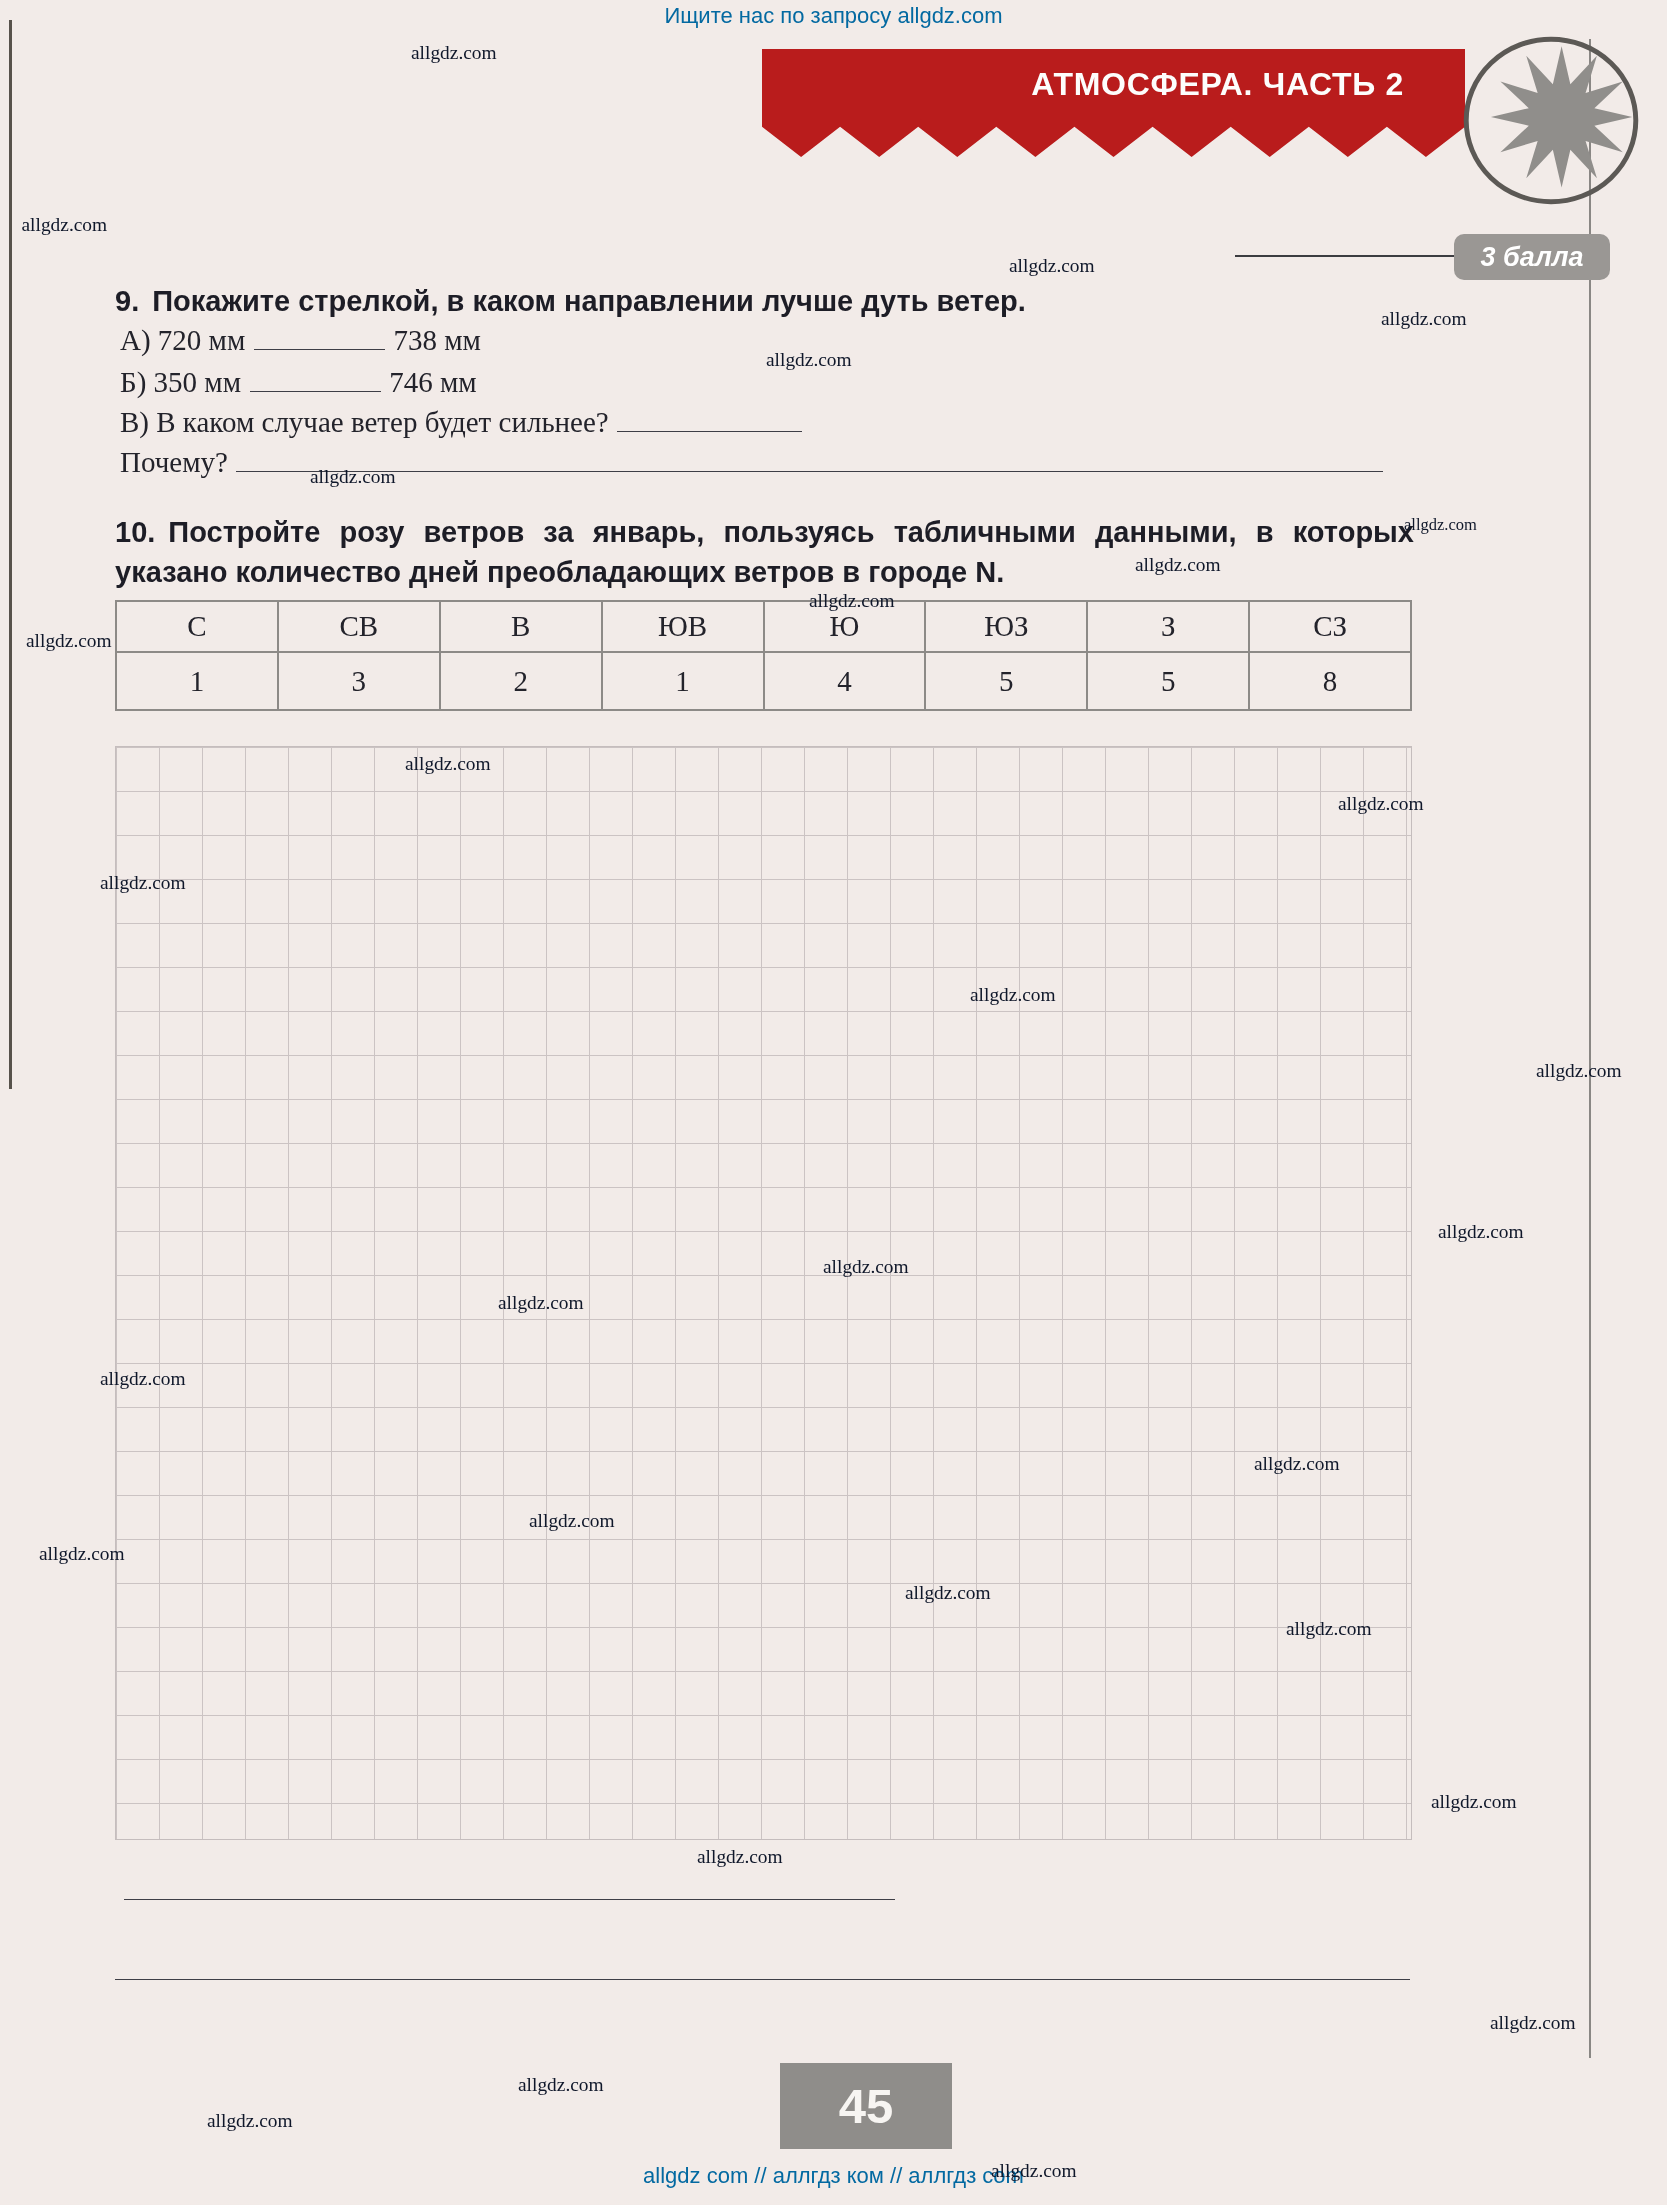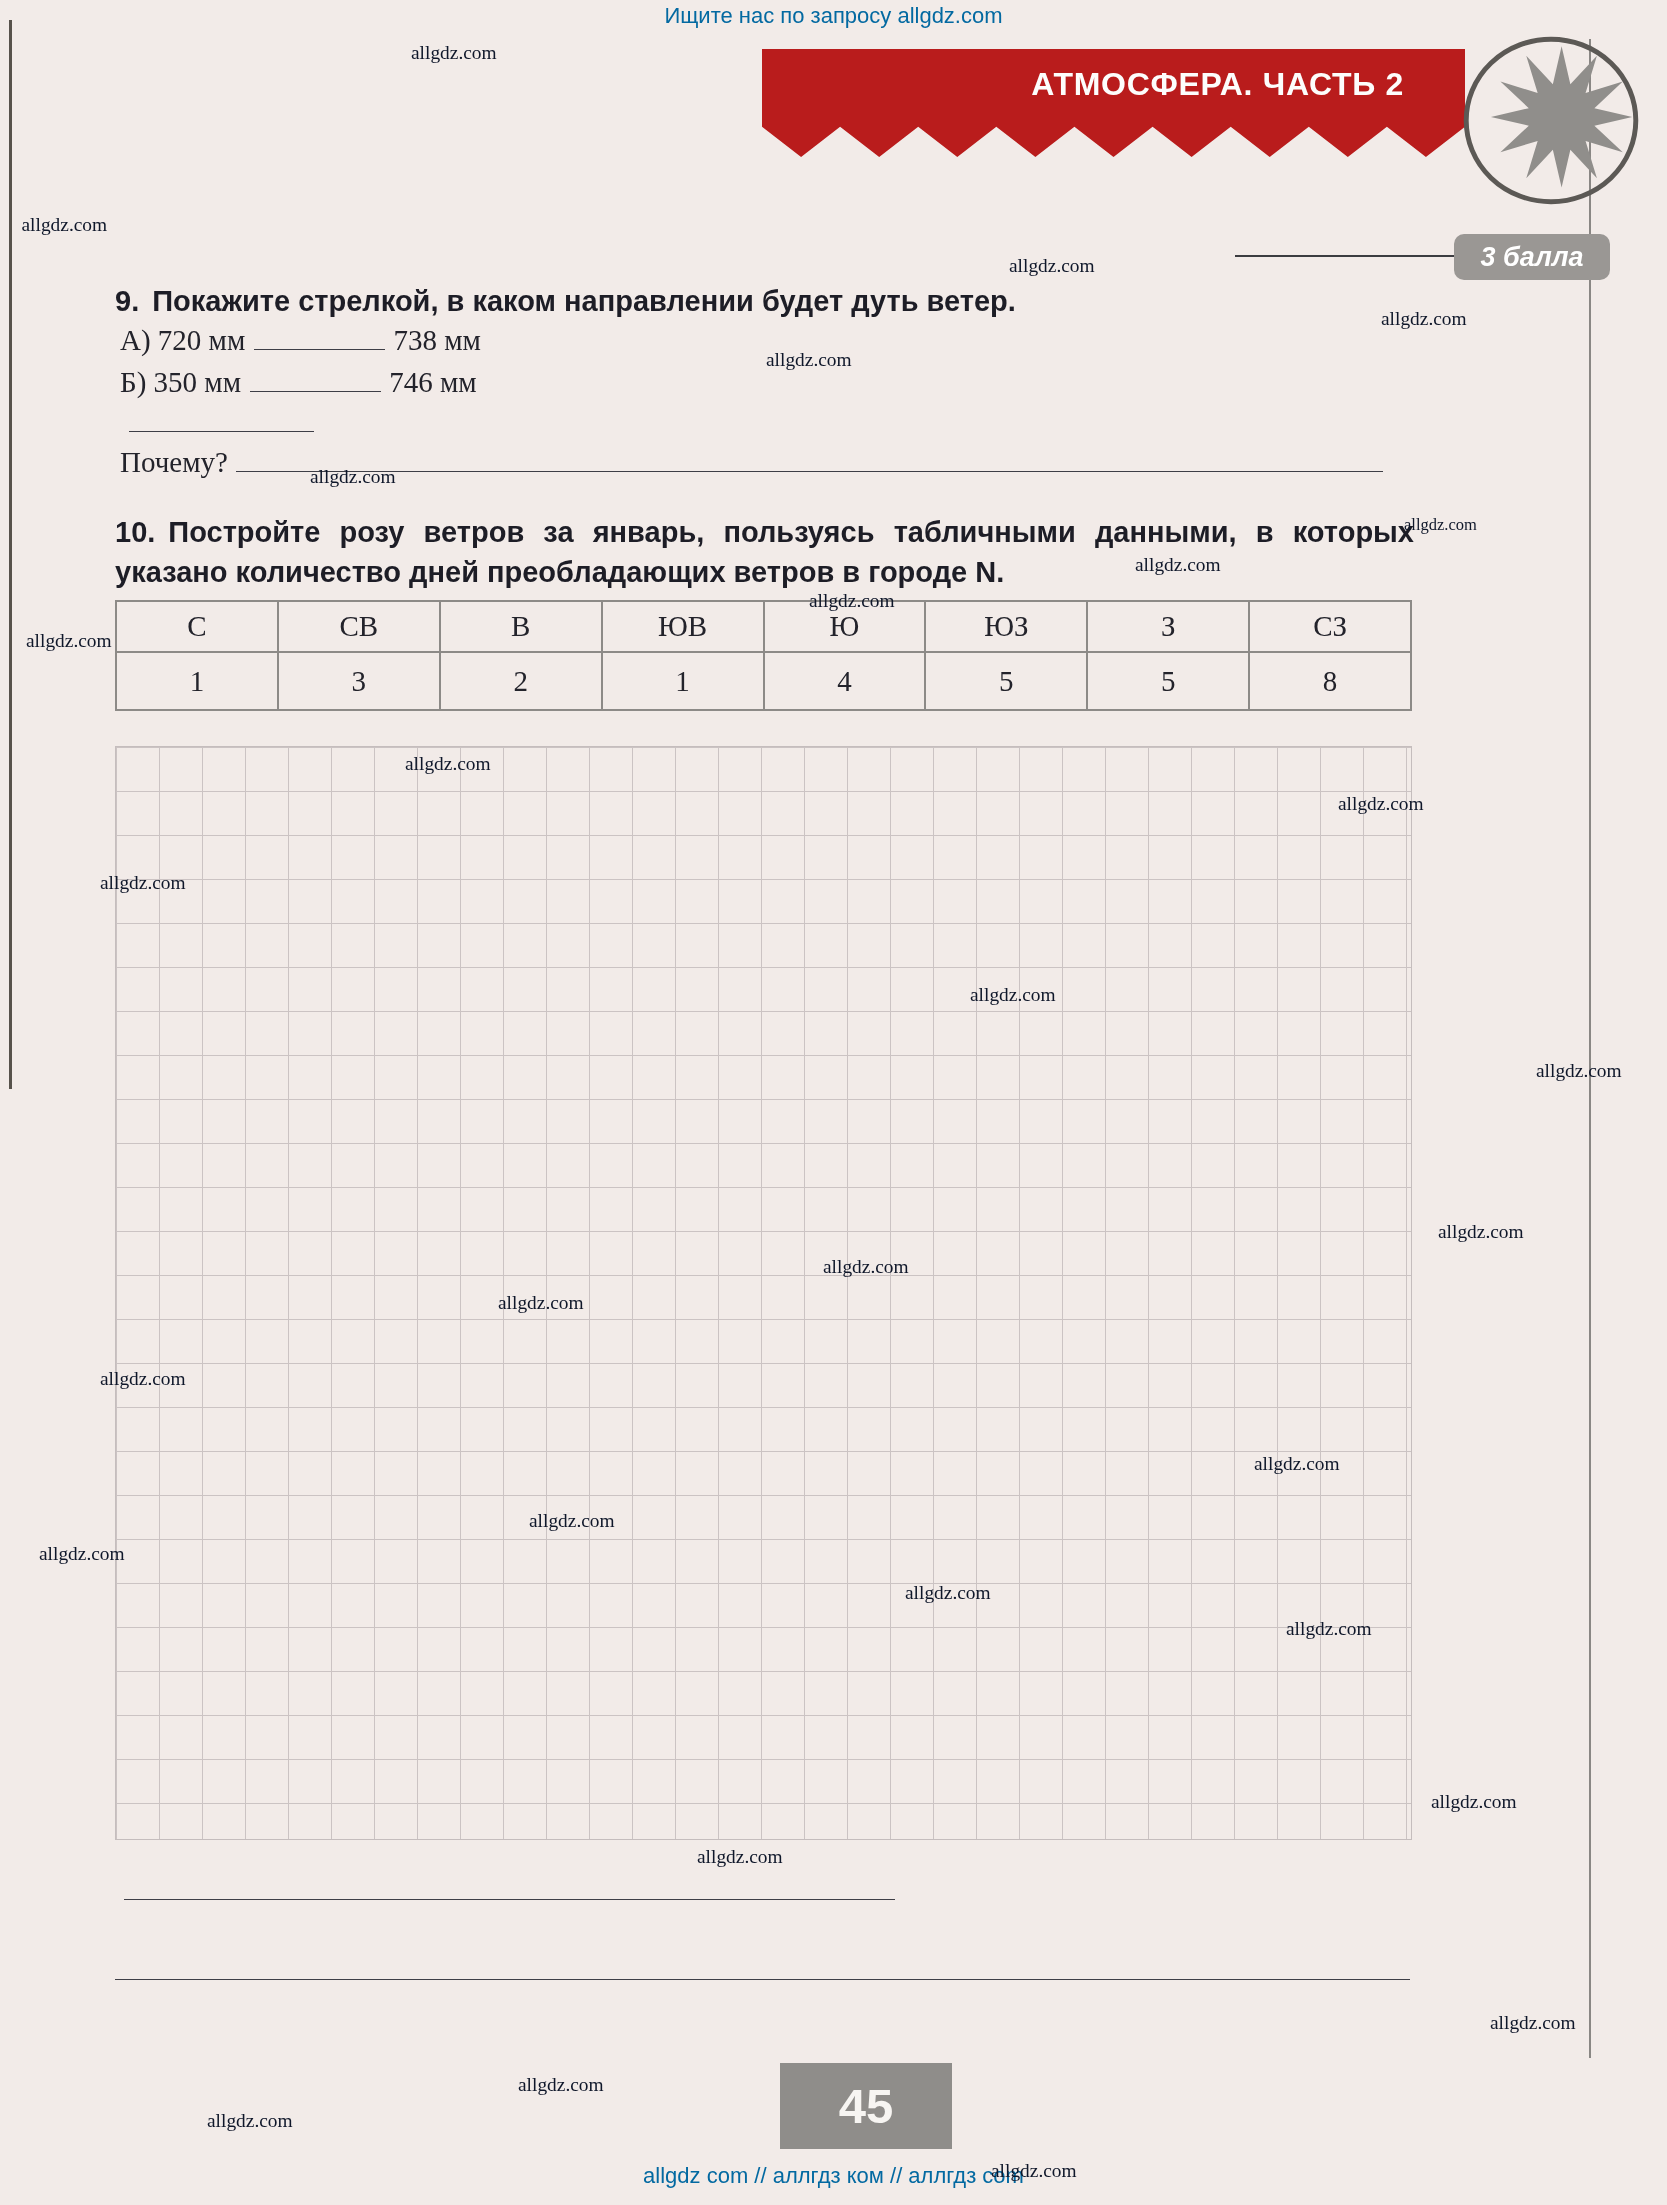--- a/index.html
+++ b/index.html
@@ -73,30 +73,30 @@
     <ellipse cx="150" cy="145" rx="120" ry="115" fill="none" stroke="#5c5955" stroke-width="7"></ellipse>
     <polygon fill="#908e8b" points="265,140 211.4,152.4 251.6,190 198.9,173.9 215,226.6 177.4,186.4 165,240 152.6,186.4 115,226.6 131.1,173.9 78.4,190 118.6,152.4 65,140 118.6,127.6 78.4,90 131.1,106.1 115,53.4 152.6,93.6 165,40 177.4,93.6 215,53.4 198.9,106.1 251.6,90 211.4,127.6"></polygon>
   </svg>
 
   <div class="score-line"></div>
   <div class="score-badge">
     <span>3 балла</span>
   </div>
 
   <div id="q9-title" class="q-title">
-    <span class="qnum">9.</span><span>Покажите стрелкой, в каком направлении будет дуть ветер.</span>
+    <span class="qnum">9.</span><span>Покажите стрелкой, в каком направлении лучше дуть ветер.</span>
   </div>
   <div class="sline" style="left:120px;top:324px;">
     <span>А) 720 мм</span><span class="blank" style="width:131px;"></span><span>738 мм</span>
   </div>
   <div class="sline" style="left:120px;top:366px;">
     <span>Б) 350 мм</span><span class="blank" style="width:131px;"></span><span>746 мм</span>
   </div>
   <div class="sline" style="left:120px;top:406px;">
-    <span class="blank" style="width:185px;"></span>
+    <span>В) В каком случае ветер будет сильнее?</span><span class="blank" style="width:185px;"></span>
   </div>
   <div class="sline" style="left:120px;top:446px;">
     <span>Почему?</span><span class="blank" style="width:1147px;"></span>
   </div>
 
   <div id="q10-title" class="q-title">
     <span class="qnum">10.</span><span>Постройте розу ветров за январь, пользуясь табличными данными, в которых указано количество дней преобладающих ветров в городе N.</span>
   </div>
 
   <table id="q10-table">

